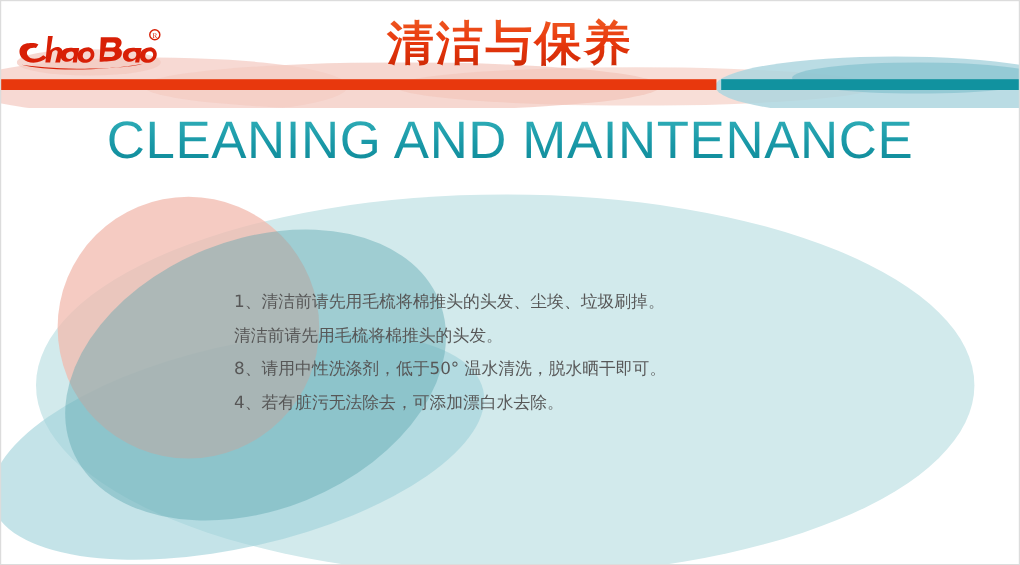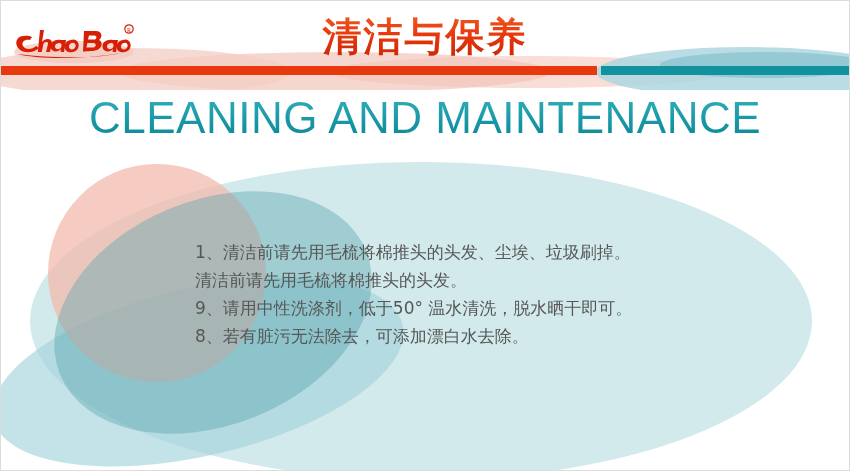--- a/index.html
+++ b/index.html
@@ -167,21 +167,21 @@
     opacity: .42;
     transform: rotate(-22deg);
   }
 
   
   #body-text {
     position: absolute;
     left: 195px; top: 238px;
     width: 600px;
     font-family: "DejaVu Sans", "Liberation Sans", sans-serif;
-    font-size: 17px;
+    font-size: 14px;
     line-height: 28px;
     color: #575757;
     white-space: nowrap;
   }
   #body-text .ln { display: block; }
 
   
   .edge-top, .edge-bottom {
     position: absolute;
     left: 0;
@@ -209,22 +209,22 @@
   <div id="decor">
     <div class="sh sh-big-teal"></div>
     <div class="sh sh-mid-teal"></div>
     <div class="sh sh-pink"></div>
     <div class="sh sh-dark-teal"></div>
   </div>
 
   <div id="body-text">
     <span class="ln">1、清洁前请先用毛梳将棉推头的头发、尘埃、垃圾刷掉。</span>
     <span class="ln">清洁前请先用毛梳将棉推头的头发。</span>
-    <span class="ln">9、请用中性洗涤剂，低于50° 温水清洗，脱水晒干即可。</span>
-    <span class="ln">8、若有脏污无法除去，可添加漂白水去除。</span>
+    <span class="ln">8、请用中性洗涤剂，低于50° 温水清洗，脱水晒干即可。</span>
+    <span class="ln">4、若有脏污无法除去，可添加漂白水去除。</span>
   </div>
 
   <div id="header">
     <div class="hdr-blob-pink-1"></div>
     <div class="hdr-blob-pink-2"></div>
     <div class="hdr-blob-pink-3"></div>
     <div class="hdr-blob-teal-1"></div>
     <div class="hdr-blob-teal-2"></div>
     <div class="hdr-rule-red"></div>
     <div class="hdr-rule-teal"></div>

